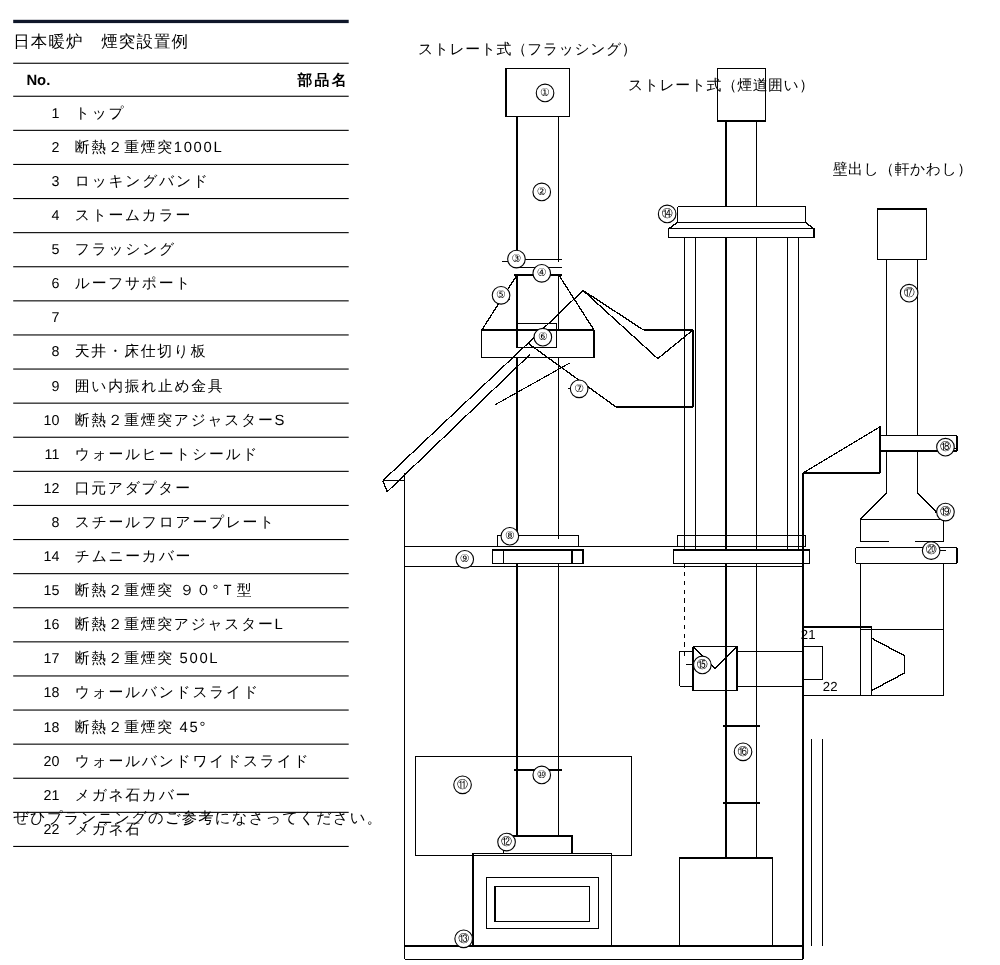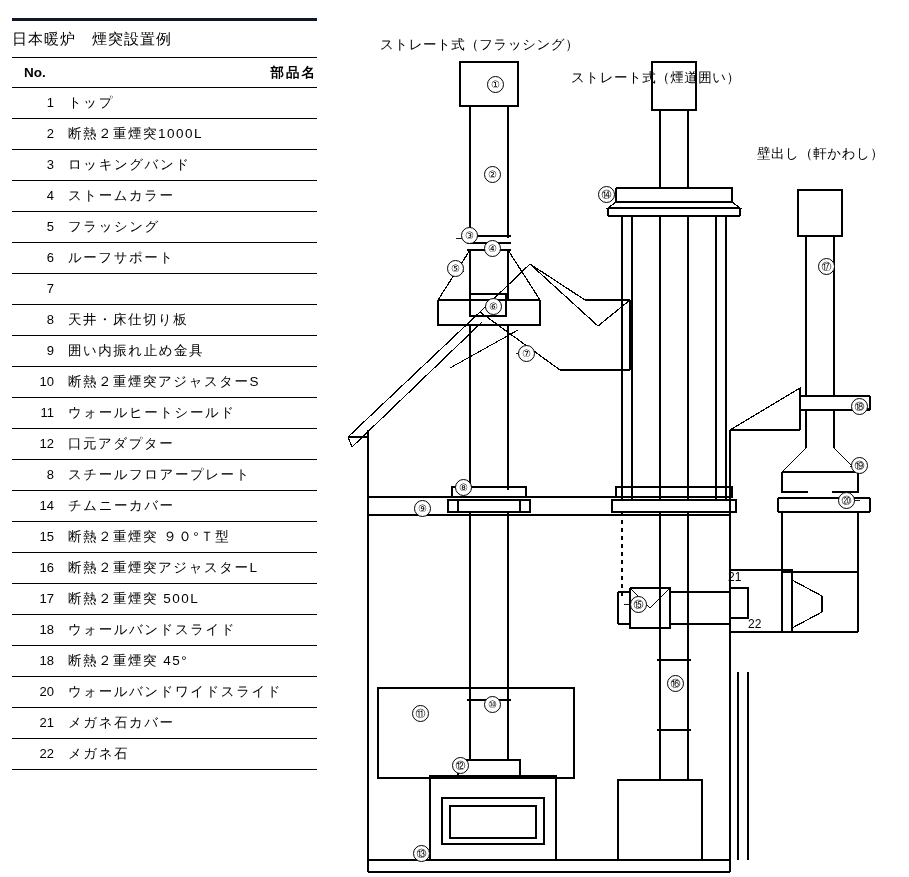--- a/index.html
+++ b/index.html
@@ -216,20 +216,21 @@
     <div class="row">
         <span class="c-no">21</span>
         <span class="c-nm">メガネ石カバー</span>
       </div>
     <div class="row">
         <span class="c-no">22</span>
         <span class="c-nm">メガネ石</span>
       </div>
   </div>
 
+  <div id="parts-note">ぜひプランニングのご参考になさってください。</div>
 
   <div class="diagram-label" id="label-straight-flashing">ストレート式（フラッシング）</div>
   <div class="diagram-label" id="label-straight-duct">ストレート式（煙道囲い）</div>
   <div class="diagram-label" id="label-wall-out">壁出し（軒かわし）</div>
 
   <svg id="diagram-svg" viewBox="0 0 579 877">
     <g fill="none" stroke="#000" stroke-width="1.2" shape-rendering="crispEdges">
 
       <line x1="38" y1="430" x2="38" y2="872"></line>
       <line x1="400" y1="430" x2="400" y2="872"></line>

